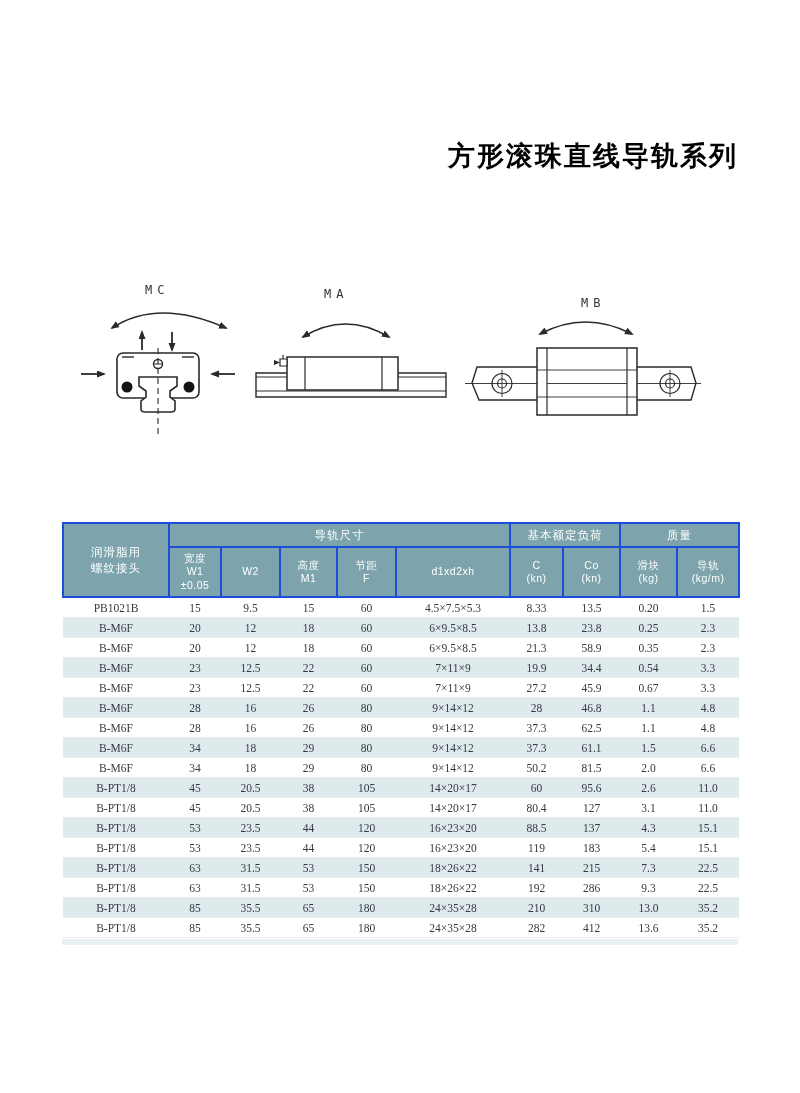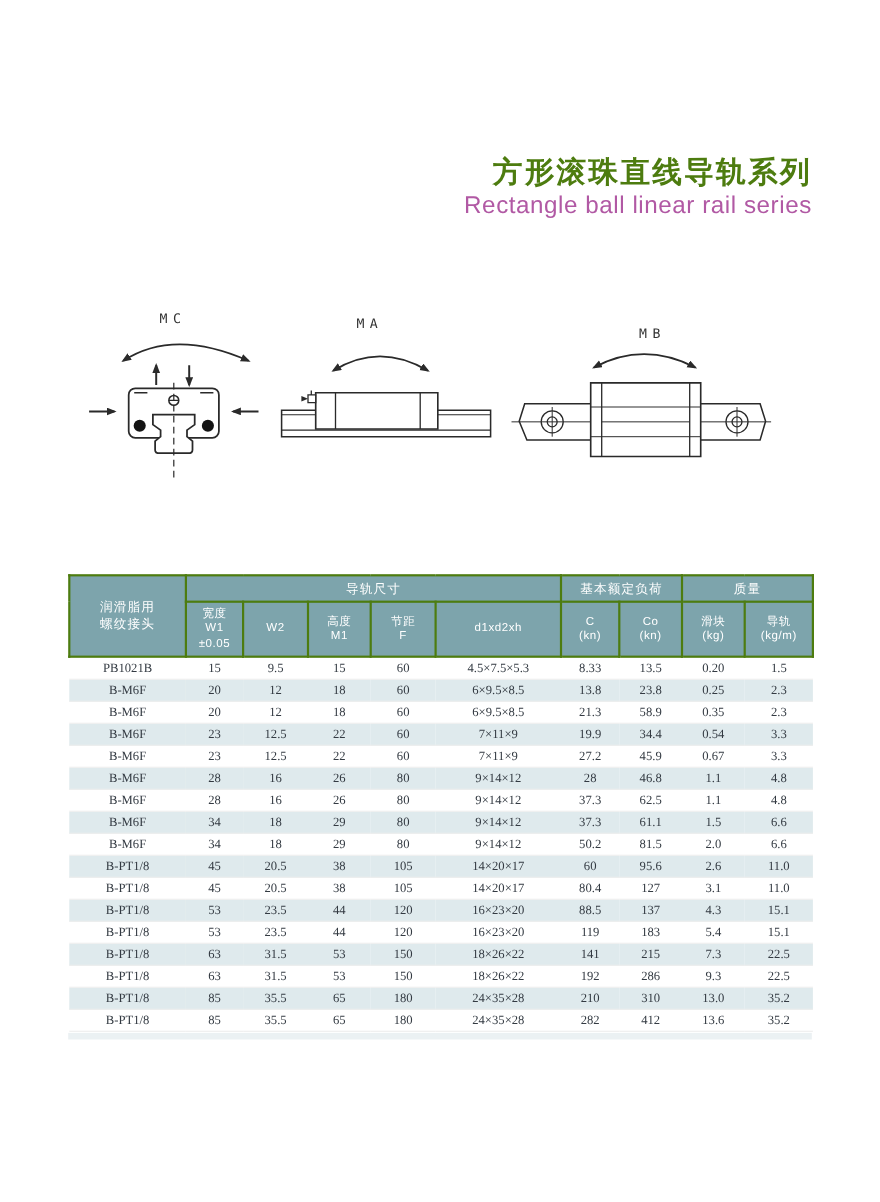--- a/index.html
+++ b/index.html
@@ -3,41 +3,41 @@
 <meta charset="utf-8">
 <style>
   html,body{margin:0;padding:0;}
   body{
     width:800px;height:1093px;position:relative;background:#ffffff;overflow:hidden;
     font-family:"Liberation Sans",sans-serif;
   }
   
   .title-block{position:absolute;top:141px;right:62px;text-align:right;}
   .title-zh{
-    font-size:27px;font-weight:bold;color:#4d7c0f;letter-spacing:2px;line-height:1.15;
+    font-size:27px;font-weight:bold;color:#000000;letter-spacing:2px;line-height:1.15;
     font-family:"Liberation Sans",sans-serif;
   }
   .title-en{
     font-size:22px;color:#b159a4;letter-spacing:0.5px;margin-top:3px;line-height:1.1;
     font-family:"Liberation Sans",sans-serif;
   }
   
   .diag-label{
     position:absolute;font-size:12px;letter-spacing:5px;color:#333;
     font-family:"DejaVu Sans Mono",monospace;
   }
   .diag{position:absolute;}
   .diag path,.diag line,.diag rect,.diag circle,.diag polyline,.diag polygon{vector-effect:non-scaling-stroke;}
   
   .spec-table{
     position:absolute;left:62px;top:522px;width:676px;
     border-collapse:collapse;table-layout:fixed;
   }
   .spec-table th{
-    background:#7da4ac;color:#ffffff;border:2px solid #4d7c0f;
+    background:#7da4ac;color:#ffffff;border:2px solid #1d4ed8;
     font-weight:normal;text-align:center;vertical-align:middle;
     font-family:"Liberation Sans",sans-serif;
     white-space:pre-line;
   }
   .spec-table thead tr.group-row th{height:20px;font-size:11.5px;letter-spacing:1px;}
   .spec-table thead tr.sub-row th{height:46px;font-size:10.5px;line-height:1.25;letter-spacing:0.5px;}
   .spec-table th.connector-head{font-size:11.5px;line-height:1.4;letter-spacing:1px;}
   .spec-table td{
     height:19px;text-align:center;vertical-align:middle;
     font-family:"Liberation Serif",serif;font-size:11.5px;color:#333a42;
@@ -47,21 +47,20 @@
   .spec-table tbody tr:nth-child(odd)  td{background:#ffffff;}
   .table-bottom-strip{
     position:absolute;left:62px;top:939px;width:676px;height:6px;background:#ebf1f3;
   }
 </style>
 </head>
 <body>
 
 <div class="title-block">
   <div class="title-zh">方形滚珠直线导轨系列</div>
-  <div class="title-en">Rectangle ball linear rail series</div>
 </div>
 
 <div class="diag-label" style="left:145px;top:283px;">MC</div>
 <div class="diag-label" style="left:324px;top:287px;text-align:center;">MA</div>
 <div class="diag-label" style="left:581px;top:296px;">MB</div>
 
 <svg class="diag" style="left:78px;top:292px;" width="162" height="150" viewBox="0 0 162 150">
   <defs>
     <marker id="ah-mc" markerWidth="9" markerHeight="8" refX="7" refY="3.5" orient="auto-start-reverse" markerUnits="userSpaceOnUse">
       <path d="M0,0 L9,3.5 L0,7 Z" fill="#2a2a2a"></path>

